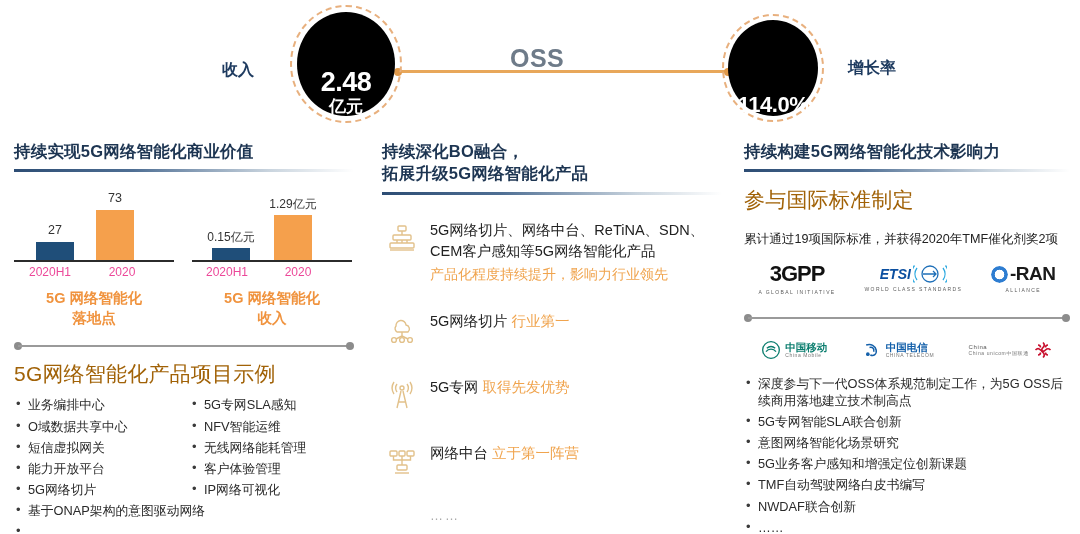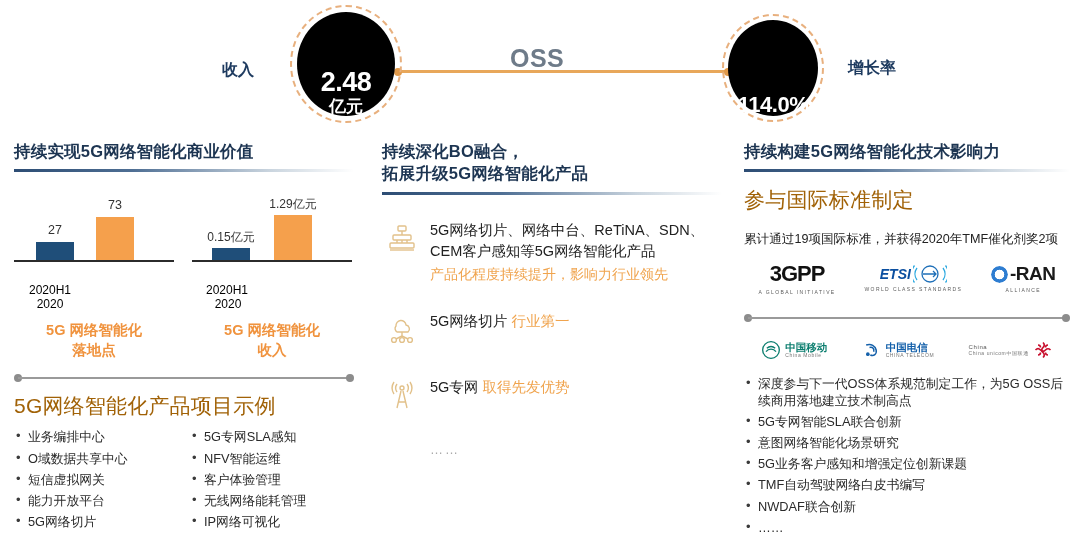--- a/index.html
+++ b/index.html
@@ -89,21 +89,21 @@
   .bar.blue  .fill { background: #1f4e79; }
   .bar.orange .fill { background: #f5a košice; }
   .bar.orange .fill { background: #f5a04c; }
   .bar .vlabel {
     position: absolute; left: 50%; transform: translateX(-50%);
     top: -19px; white-space: nowrap;
     font-size: 12.5px; color: #333333;
   }
   .bar.wide .vlabel { font-size: 12px; }
   .cat-row {
-    display: flex; margin-top: 21px; font-size: 12px; color: #000000; flex-direction: column;
+    display: flex; margin-top: 3px; font-size: 12px; color: #ec4899;
   }
   .cat { text-align: center; }
   .chart-caption {
     margin-top: 10px; text-align: center;
     color: #f0933e; font-weight: bold; font-size: 14.5px; line-height: 1.35;
   }
 
   
   .dot-divider {
     position: relative; margin: 14px 0 10px 0; height: 8px; width: 100%;
@@ -241,21 +241,21 @@
     <div class="col-rule"></div>
 
     <div class="charts">
 
       <div class="chart">
         <div class="plot">
           <div class="bar blue" style="left:22px; height:18px;">
             <div class="vlabel">27</div>
             <div class="fill"></div>
           </div>
-          <div class="bar orange" style="left:82px; height:43px;">
+          <div class="bar orange" style="left:82px; height:50px;">
             <div class="vlabel">73</div>
             <div class="fill"></div>
           </div>
           <div class="axis"></div>
         </div>
         <div class="cat-row">
           <div class="cat" style="width:72px;">2020H1</div>
           <div class="cat" style="width:72px;">2020</div>
         </div>
         <div class="chart-caption">
@@ -301,22 +301,22 @@
         <li>O域数据共享中心</li>
         <li>短信虚拟网关</li>
         <li>能力开放平台</li>
         <li>5G网络切片</li>
         <li style="width:210px;">基于ONAP架构的意图驱动网络</li>
         <li>……</li>
       </ul>
       <ul class="bl narrow">
         <li>5G专网SLA感知</li>
         <li>NFV智能运维</li>
+        <li>无线网络能耗管理</li>
         <li>客户体验管理</li>
-        <li>无线网络能耗管理</li>
         <li>IP网络可视化</li>
       </ul>
     </div>
   </div>
 
   <div class="col" id="col-mid">
     <div class="col-title">
       <div>持续深化BO融合，</div>
       <div>拓展升级5G网络智能化产品</div>
     </div>
@@ -370,20 +370,39 @@
           </svg>
         </div>
         <div class="mid-txt">
           <div class="mid-main">
             <span>5G专网</span>
             <span class="mid-hi">取得先发优势</span>
           </div>
         </div>
       </div>
 
+      <div class="mid-row">
+        <div class="mid-ico">
+          <svg width="32" height="32" viewBox="0 0 32 32" fill="none" stroke="#e2c18a" stroke-width="1.4">
+            <rect x="4" y="5" width="7" height="5" rx="1"></rect>
+            <rect x="13" y="5" width="6" height="5" rx="1"></rect>
+            <rect x="21" y="5" width="7" height="5" rx="1"></rect>
+            <path d="M7.5 10v4h17v-4M16 10v4"></path>
+            <path d="M16 14v5"></path>
+            <rect x="11" y="19" width="10" height="5" rx="1"></rect>
+            <path d="M9 27h14"></path>
+          </svg>
+        </div>
+        <div class="mid-txt">
+          <div class="mid-main">
+            <span>网络中台</span>
+            <span class="mid-hi">立于第一阵营</span>
+          </div>
+        </div>
+      </div>
 
       <div class="ellipsis-row">……</div>
     </div>
   </div>
 
   <div class="col" id="col-right">
     <div class="col-title">持续构建5G网络智能化技术影响力</div>
     <div class="col-rule"></div>
 
     <div class="sub-orange" style="margin-top:14px;">参与国际标准制定</div>

